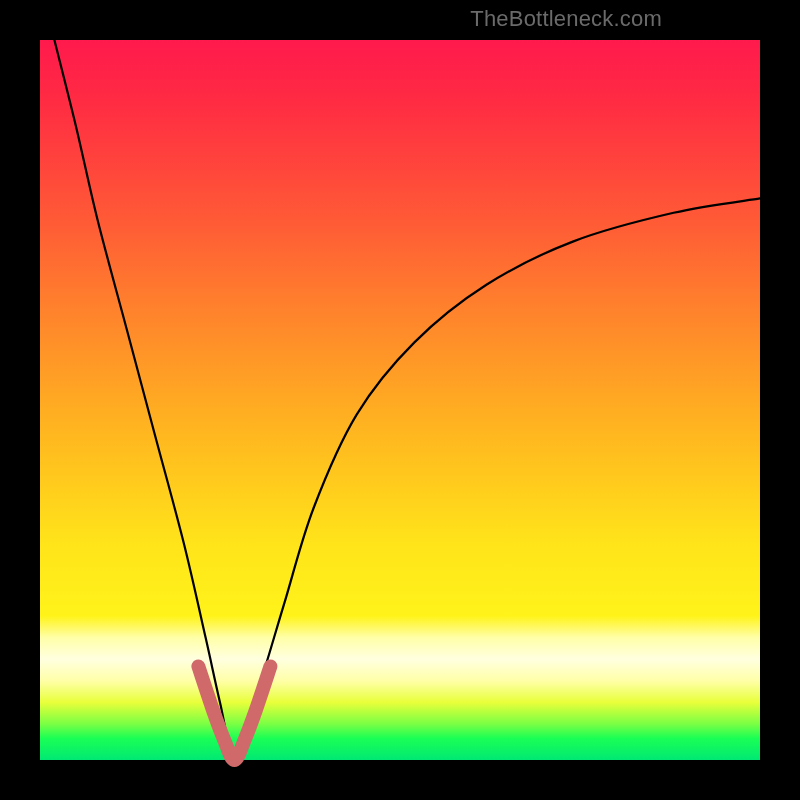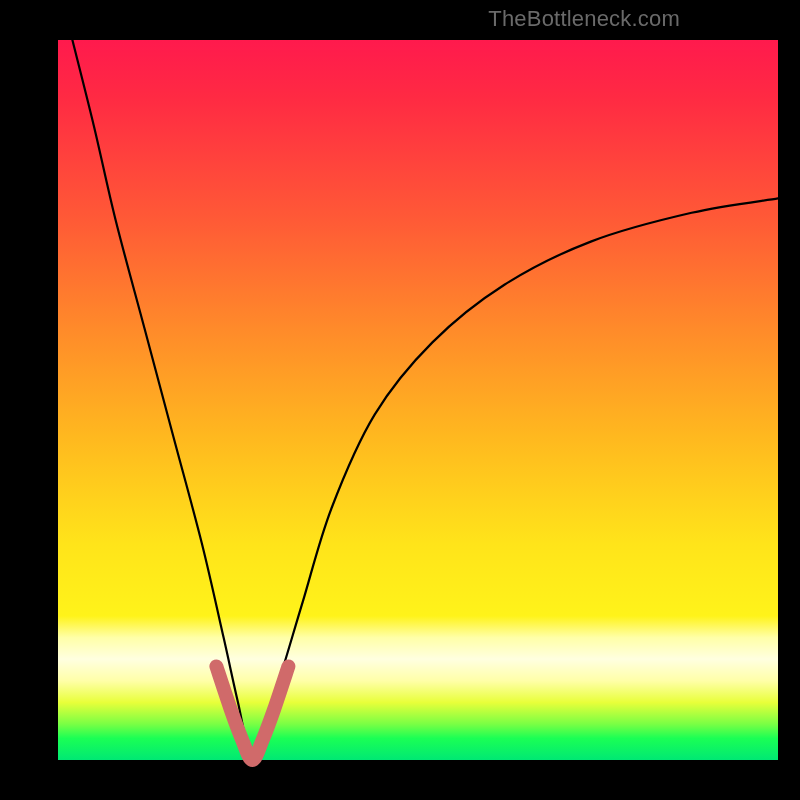--- a/index.html
+++ b/index.html
@@ -8,21 +8,20 @@
     width: 800px;
     height: 800px;
     background: #000;
     font-family: Arial, Helvetica, sans-serif;
     overflow: hidden;
   }
   .stage {
     position: relative;
     width: 672px;
     height: 800px;
-    margin-left: 18px;
   }
   .plot-bg {
     position: absolute;
     left: 40px;
     top: 40px;
     width: 720px;
     height: 720px;
     
     background: linear-gradient(
       to bottom,

